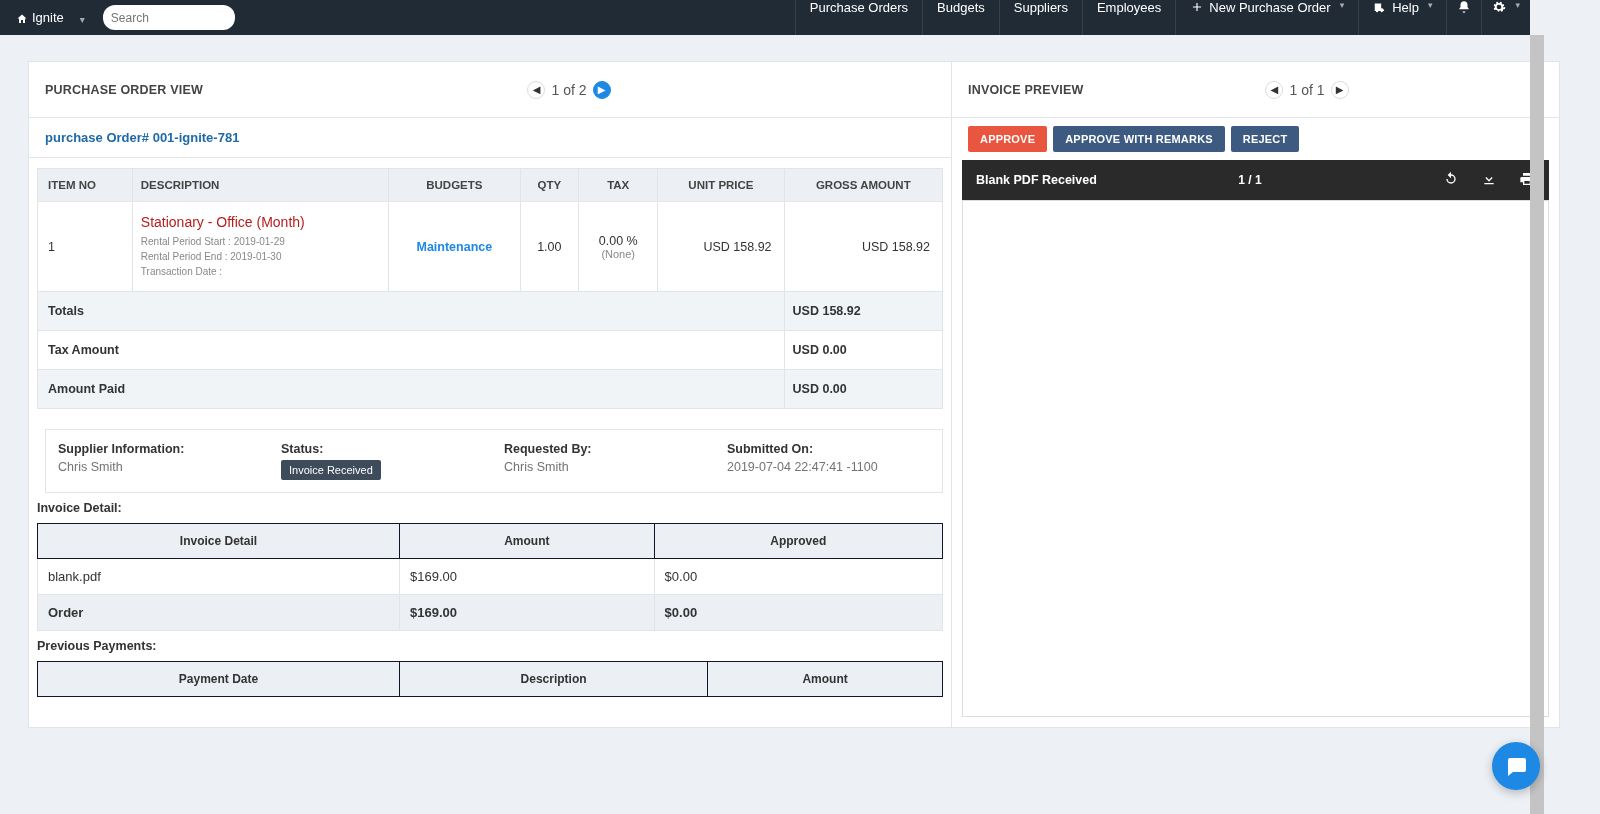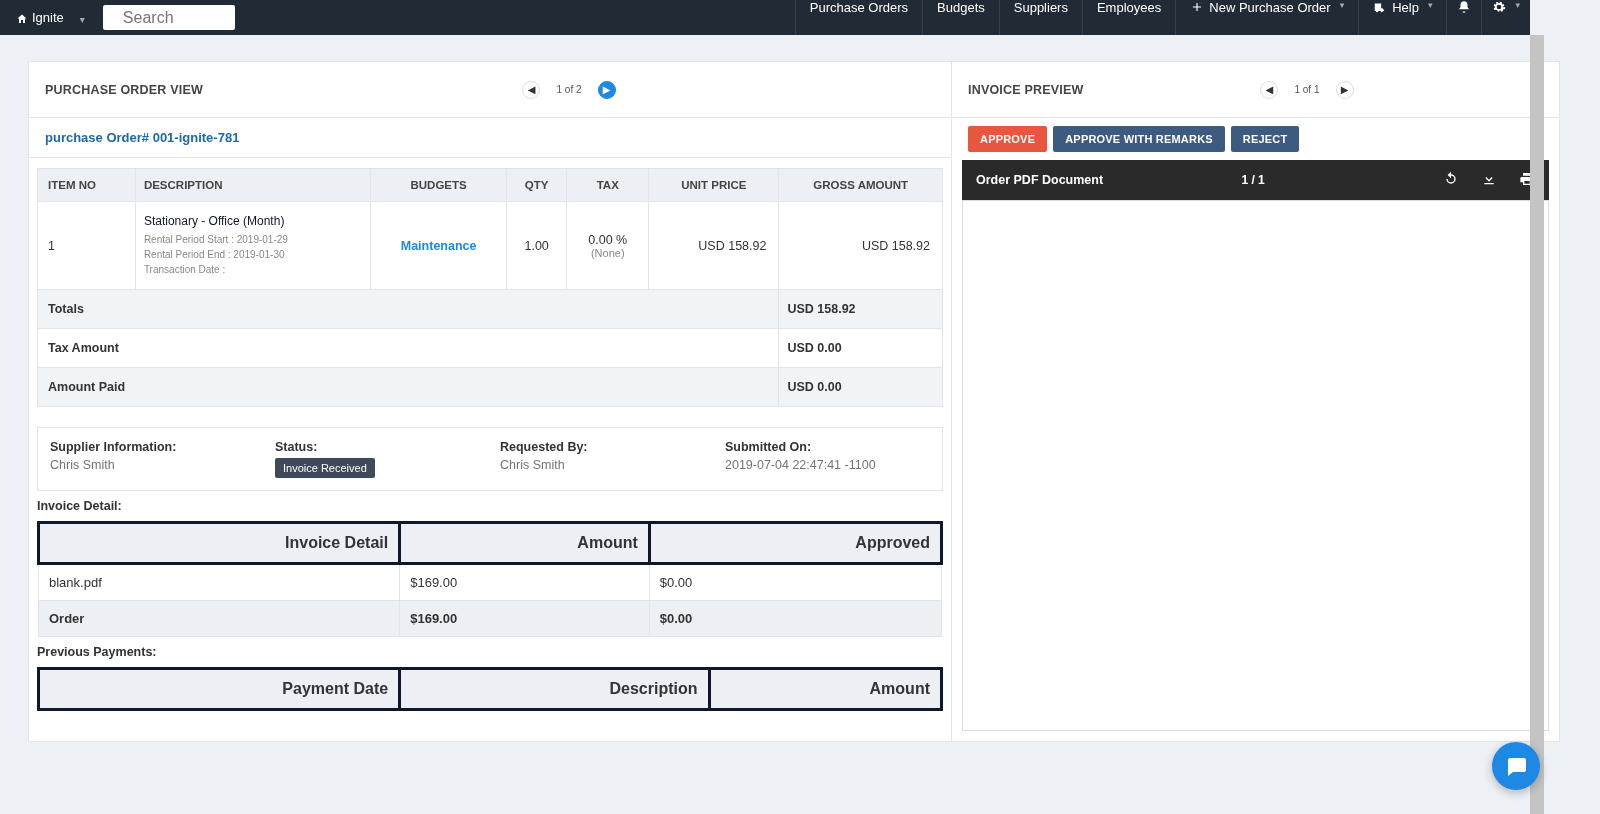--- a/index.html
+++ b/index.html
@@ -4,64 +4,64 @@
 <style>
 * { box-sizing: border-box; margin: 0; padding: 0; font-family: -apple-system, BlinkMacSystemFont, "Segoe UI", Arial, sans-serif; }
 body { background: #edf1f5; color: #333; font-size: 13px; width: 1600px; height: 814px; overflow: hidden; }
 .topbar { background: #212b36; height: 35px; display: flex; align-items: center; color: #fff; font-size: 13px; width: 1530px; }
 .topbar-left { display: flex; align-items: center; padding-left: 8px; }
 .brand { display: flex; align-items: flex-end; gap: 4px; padding: 0 8px; cursor: pointer; }
 .brand svg { width: 12px; height: 12px; fill: #fff; }
 .brand .name { font-weight: 500; }
 .brand .chev { font-size: 10px; color: #aaa; margin-left: 12px; }
 .search-box { margin-left: 10px; }
-.search-box input { height: 25px; width: 132px; border: none; padding: 0 20px; font-size: 16px; border-radius: 2px; }
+.search-box input { height: 25px; width: 132px; border: none; padding: 0 8px; font-size: 12px; border-radius: 12px; }
 .topbar-spacer { flex: 1; }
 .topnav { display: flex; align-items: stretch; height: 35px; }
 .navlink { display: flex; padding: 0 14px; border-left: 1px solid #32404f; color: #fff; cursor: pointer; font-size: 13px; gap: 5px; }
 .navlink .chev { font-size: 9px; color: #aaa; margin-left: 4px; }
 .navicon { width: 14px; height: 14px; fill: #fff; }
 
 .page-wrap { padding: 26px 40px 20px 28px; height: 779px; overflow: auto; }
 .panel { background: #fff; border: 1px solid #e1e4e8; display: flex; min-height: 623px; }
 .left-panel { flex: 1; border-right: 1px solid #e1e4e8; }
 .right-panel { width: 607px; display:flex; flex-direction:column; }
 
 .sec-header { display:flex; align-items:center; padding: 14px 16px; border-bottom: 1px solid #e1e4e8; height:56px; }
 .sec-title { font-weight: 700; font-size: 12.5px; color:#444; letter-spacing:.2px; }
 .pager-wrap { display:flex; align-items:center; }
 .pager-btn { width:18px; height:18px; border:1px solid #d9dde1; border-radius:50%; display:flex; align-items:center; justify-content:center; cursor:pointer; font-size:10px; }
 .pager-active { background:#1e88e5; border-color:#1e88e5; color:#fff; }
-.pager-text { font-size:10px; color:#555; margin:0 16px; }
+.pager-text { font-size:14px; color:#555; margin:0 6px; }
 .flex1 { flex:1; }
 .close-x { color:#1e88e5; font-weight:700; cursor:pointer; font-size:15px; margin-left:auto; }
 
 .po-title { padding:12px 16px; color:#1e6aa8; font-weight:700; font-size:13px; border-bottom: 1px solid #e1e4e8; }
 
 table.items { width: calc(100% - 16px); border-collapse: collapse; margin: 10px 8px 0 8px; }
 .items th { background:#eceff3; text-align:center; padding:10px 8px; font-size:11.5px; font-weight:700; color:#444; border:1px solid #e1e4e8; }
 .items th:first-child, .items td:first-child { text-align:left; padding-left:10px; }
 .items th:nth-child(2), .items td:nth-child(2) { text-align:left; }
 .items td { padding:12px 8px; font-size:12.5px; text-align:center; border:1px solid #e1e4e8; vertical-align:middle;}
-.desc-main { font-size:12px; color:#0f172a; }
+.desc-main { font-size:14px; color:#b91c1c; }
 .desc-sub { font-size:10px; color:#888; margin-top:4px; line-height:1.5; }
 .budget-link { color:#1e88e5; font-weight:600; cursor:pointer; }
 .rowlabel { text-align:left !important; font-weight:700; padding-left:10px;}
 .rowval { text-align:left !important; font-weight:700; padding-left:10px;}
 .items tr.alt td { background:#f1f4f7; }
 
-.info-box { margin:20px 8px 0 8px; border:1px solid #e1e4e8; padding:12px; display:flex; gap:20px; }
+.info-box { margin:20px 8px 0 16px; border:1px solid #e1e4e8; padding:12px; display:flex; gap:20px; }
 .info-col { flex:1; }
 .info-label { font-weight:700; font-size:12.5px; margin-bottom:4px; }
 .info-val { font-size:12.5px; color:#737373; }
 .status-badge { display:inline-block; background:#3d4b5a; color:#fff; padding:4px 8px; font-size:11px; border-radius:2px; }
 
 .subhead { font-weight:700; font-size:12.5px; margin:8px 8px 8px 8px; }
 table.simple { width: calc(100% - 16px); border-collapse: collapse; margin: 0 8px; }
-.simple th { background:#eceff3; text-align:right; padding:10px 10px; font-size:16px; font-weight:700; border:3px solid #0f172a; }
+.simple th { background:#eceff3; text-align:center; padding:10px 10px; font-size:12px; font-weight:700; border:1px solid #0f172a; }
 .simple td { padding:10px 10px; font-size:13px; text-align:left; border:1px solid #e1e4e8; }
 .simple tr.alt td { background:#eceff3; font-weight:700; }
 
 .action-btns { padding: 8px 16px; display:flex; gap:6px; }
 .btn { border:none; padding:7px 12px; font-size:11px; font-weight:600; color:#fff; cursor:pointer; border-radius:2px; letter-spacing:.2px; }
 .btn-approve { background:#e8563f; }
 .btn-remarks { background:#3d5a80; }
 .btn-reject  { background:#3d5a80; }
 
 .pdf-head { background:#2a2a2a; color:#fff; display:flex; align-items:center; padding:0 14px; height:40px; margin:0 10px; }
@@ -264,21 +264,21 @@
         </div>
         <div class="flex1"></div>
         <span class="close-x">✕</span>
       </div>
       <div class="action-btns">
         <button class="btn btn-approve">APPROVE</button>
         <button class="btn btn-remarks">APPROVE WITH REMARKS</button>
         <button class="btn btn-reject">REJECT</button>
       </div>
       <div class="pdf-head">
-        <span class="pdf-name">Order PDF Document</span>
+        <span class="pdf-name">Blank PDF Received</span>
         <div class="spacer"></div>
         <span class="pdf-page">1 / 1</span>
         <div class="spacer"></div>
         <div class="pdf-icons">
           <span class="pdf-icon"><svg width="16" height="16" viewBox="0 0 24 24" fill="#fff">
                 <path d="M12 5V1L7 6l5 5V7a5 5 0 11-5 5H5a7 7 0 107-7z"></path>
               </svg></span>
           <span class="pdf-icon"><svg width="16" height="16" viewBox="0 0 24 24" fill="#fff">
                 <path d="M12 3v10l4-4 1.4 1.4L12 16l-5.4-5.6L8 9l4 4V3h0zM5 18h14v2H5z"></path>
               </svg></span>

